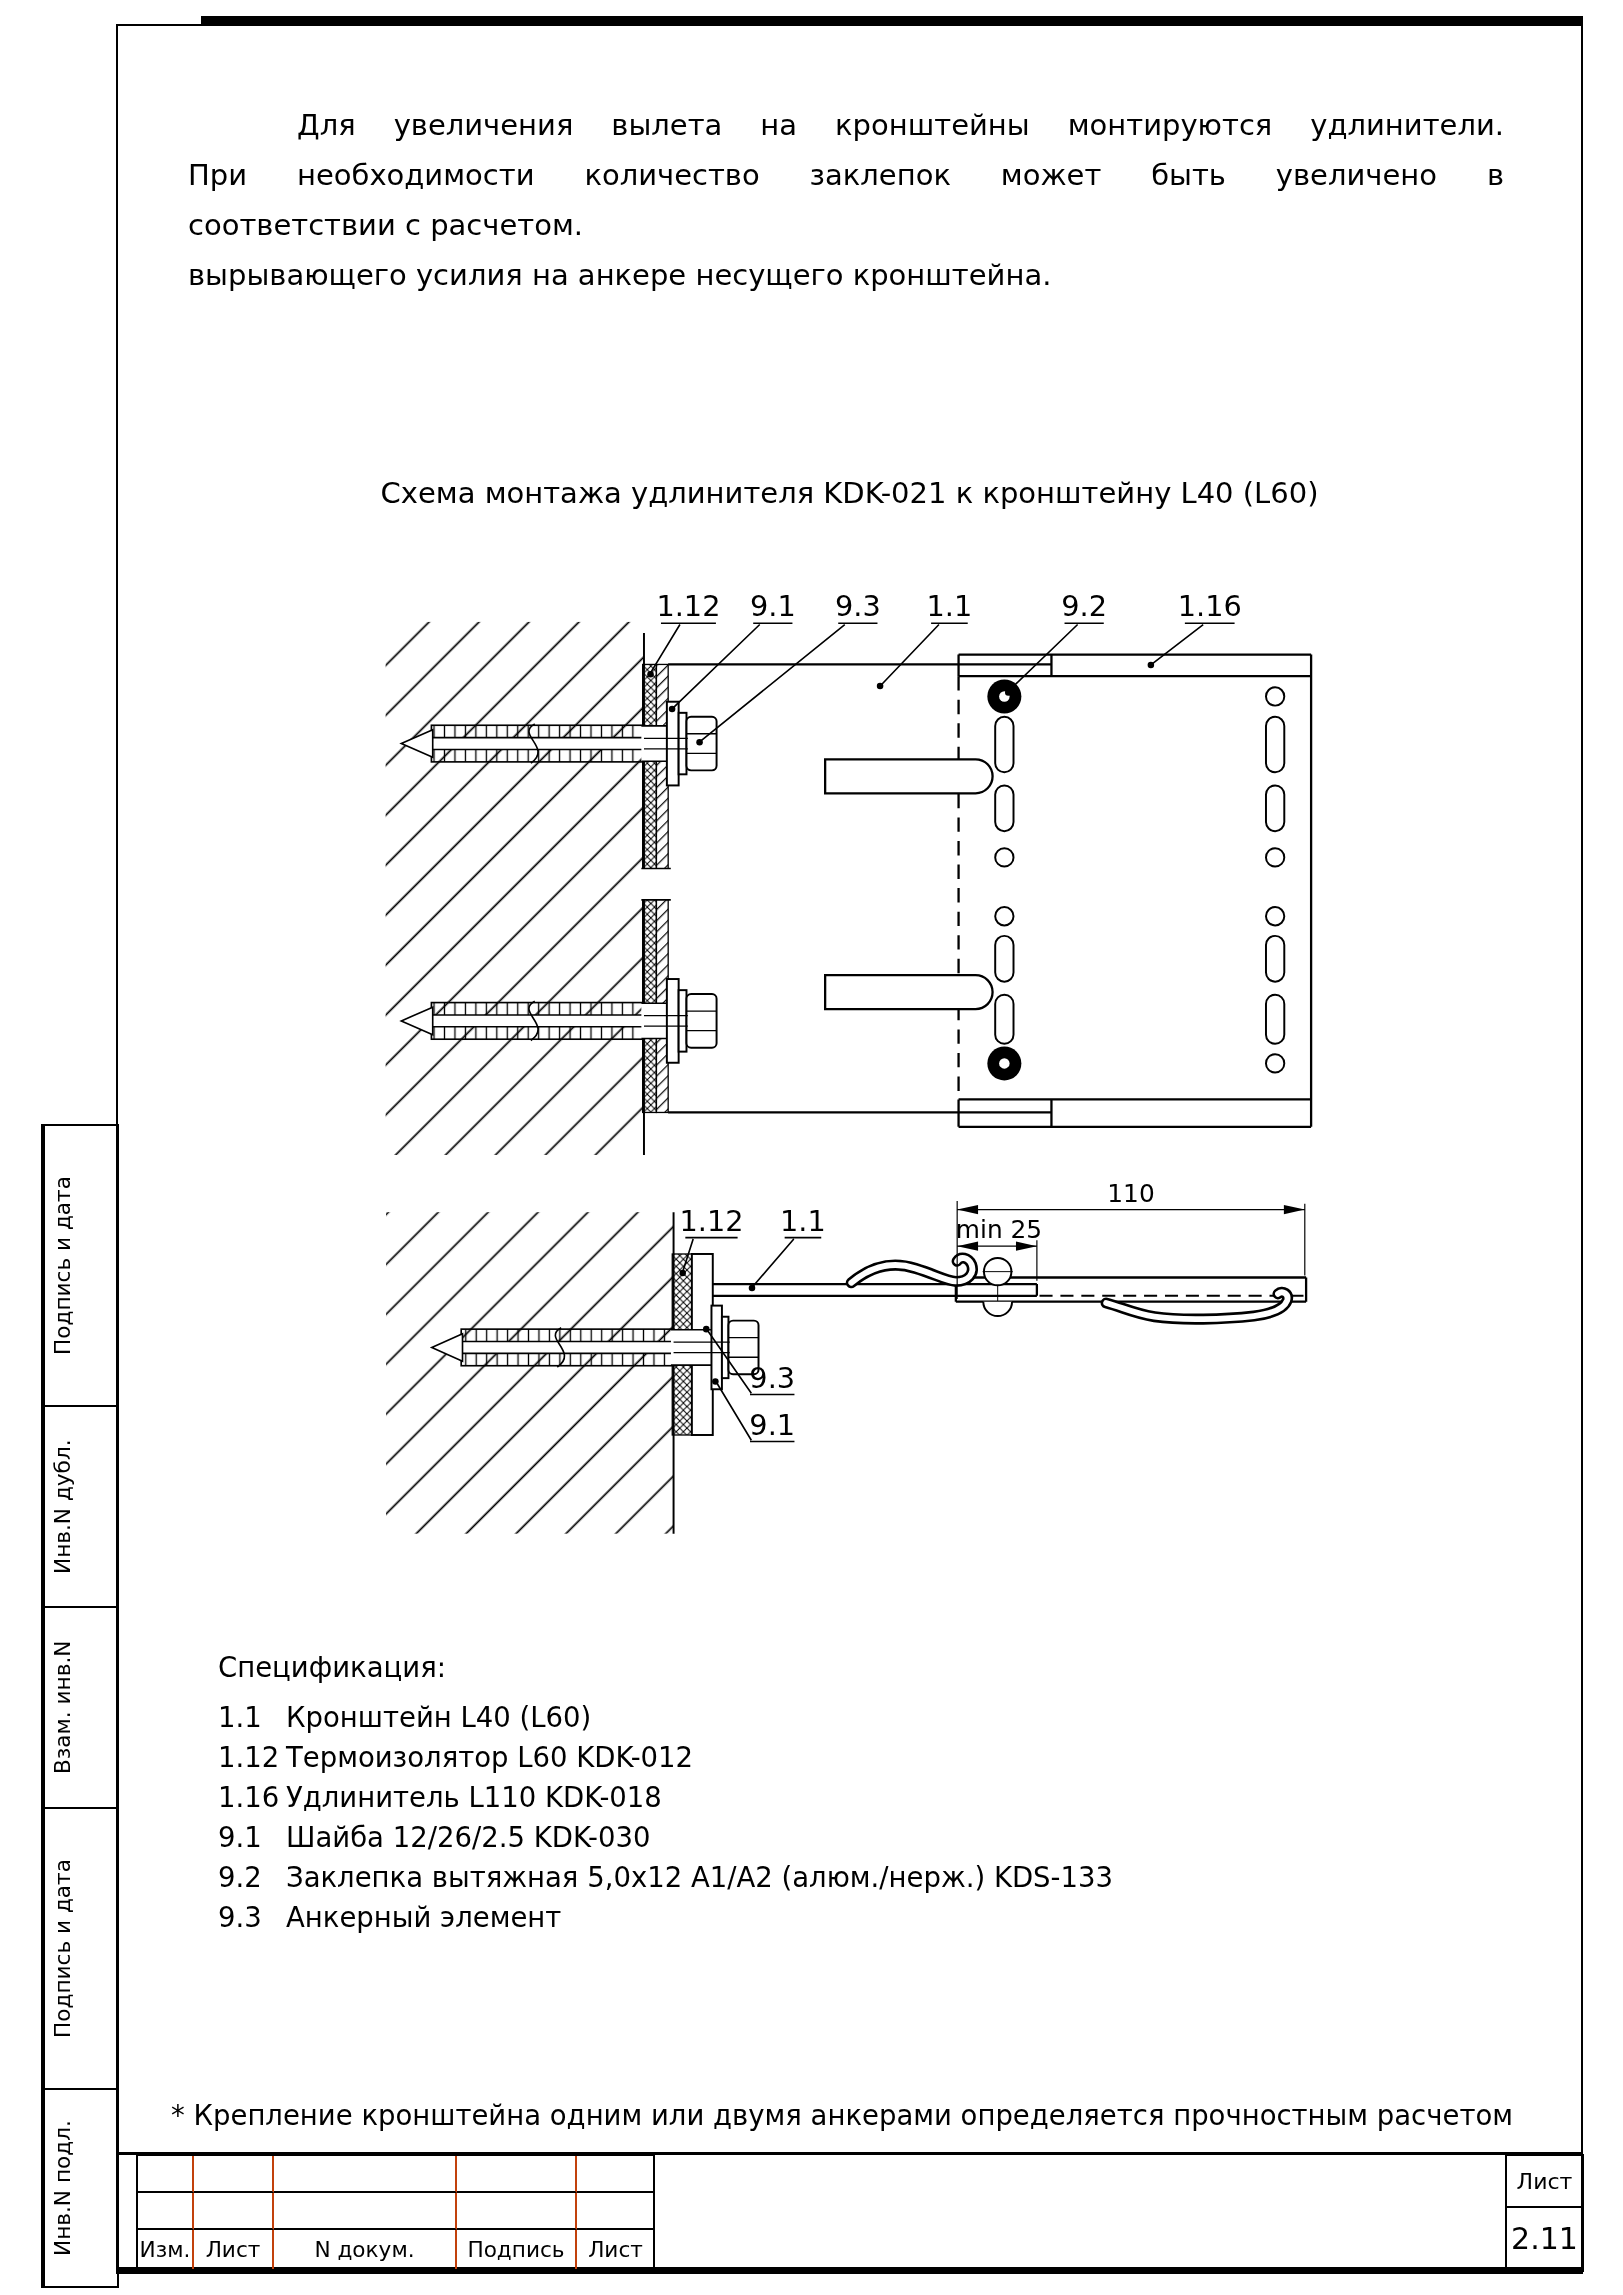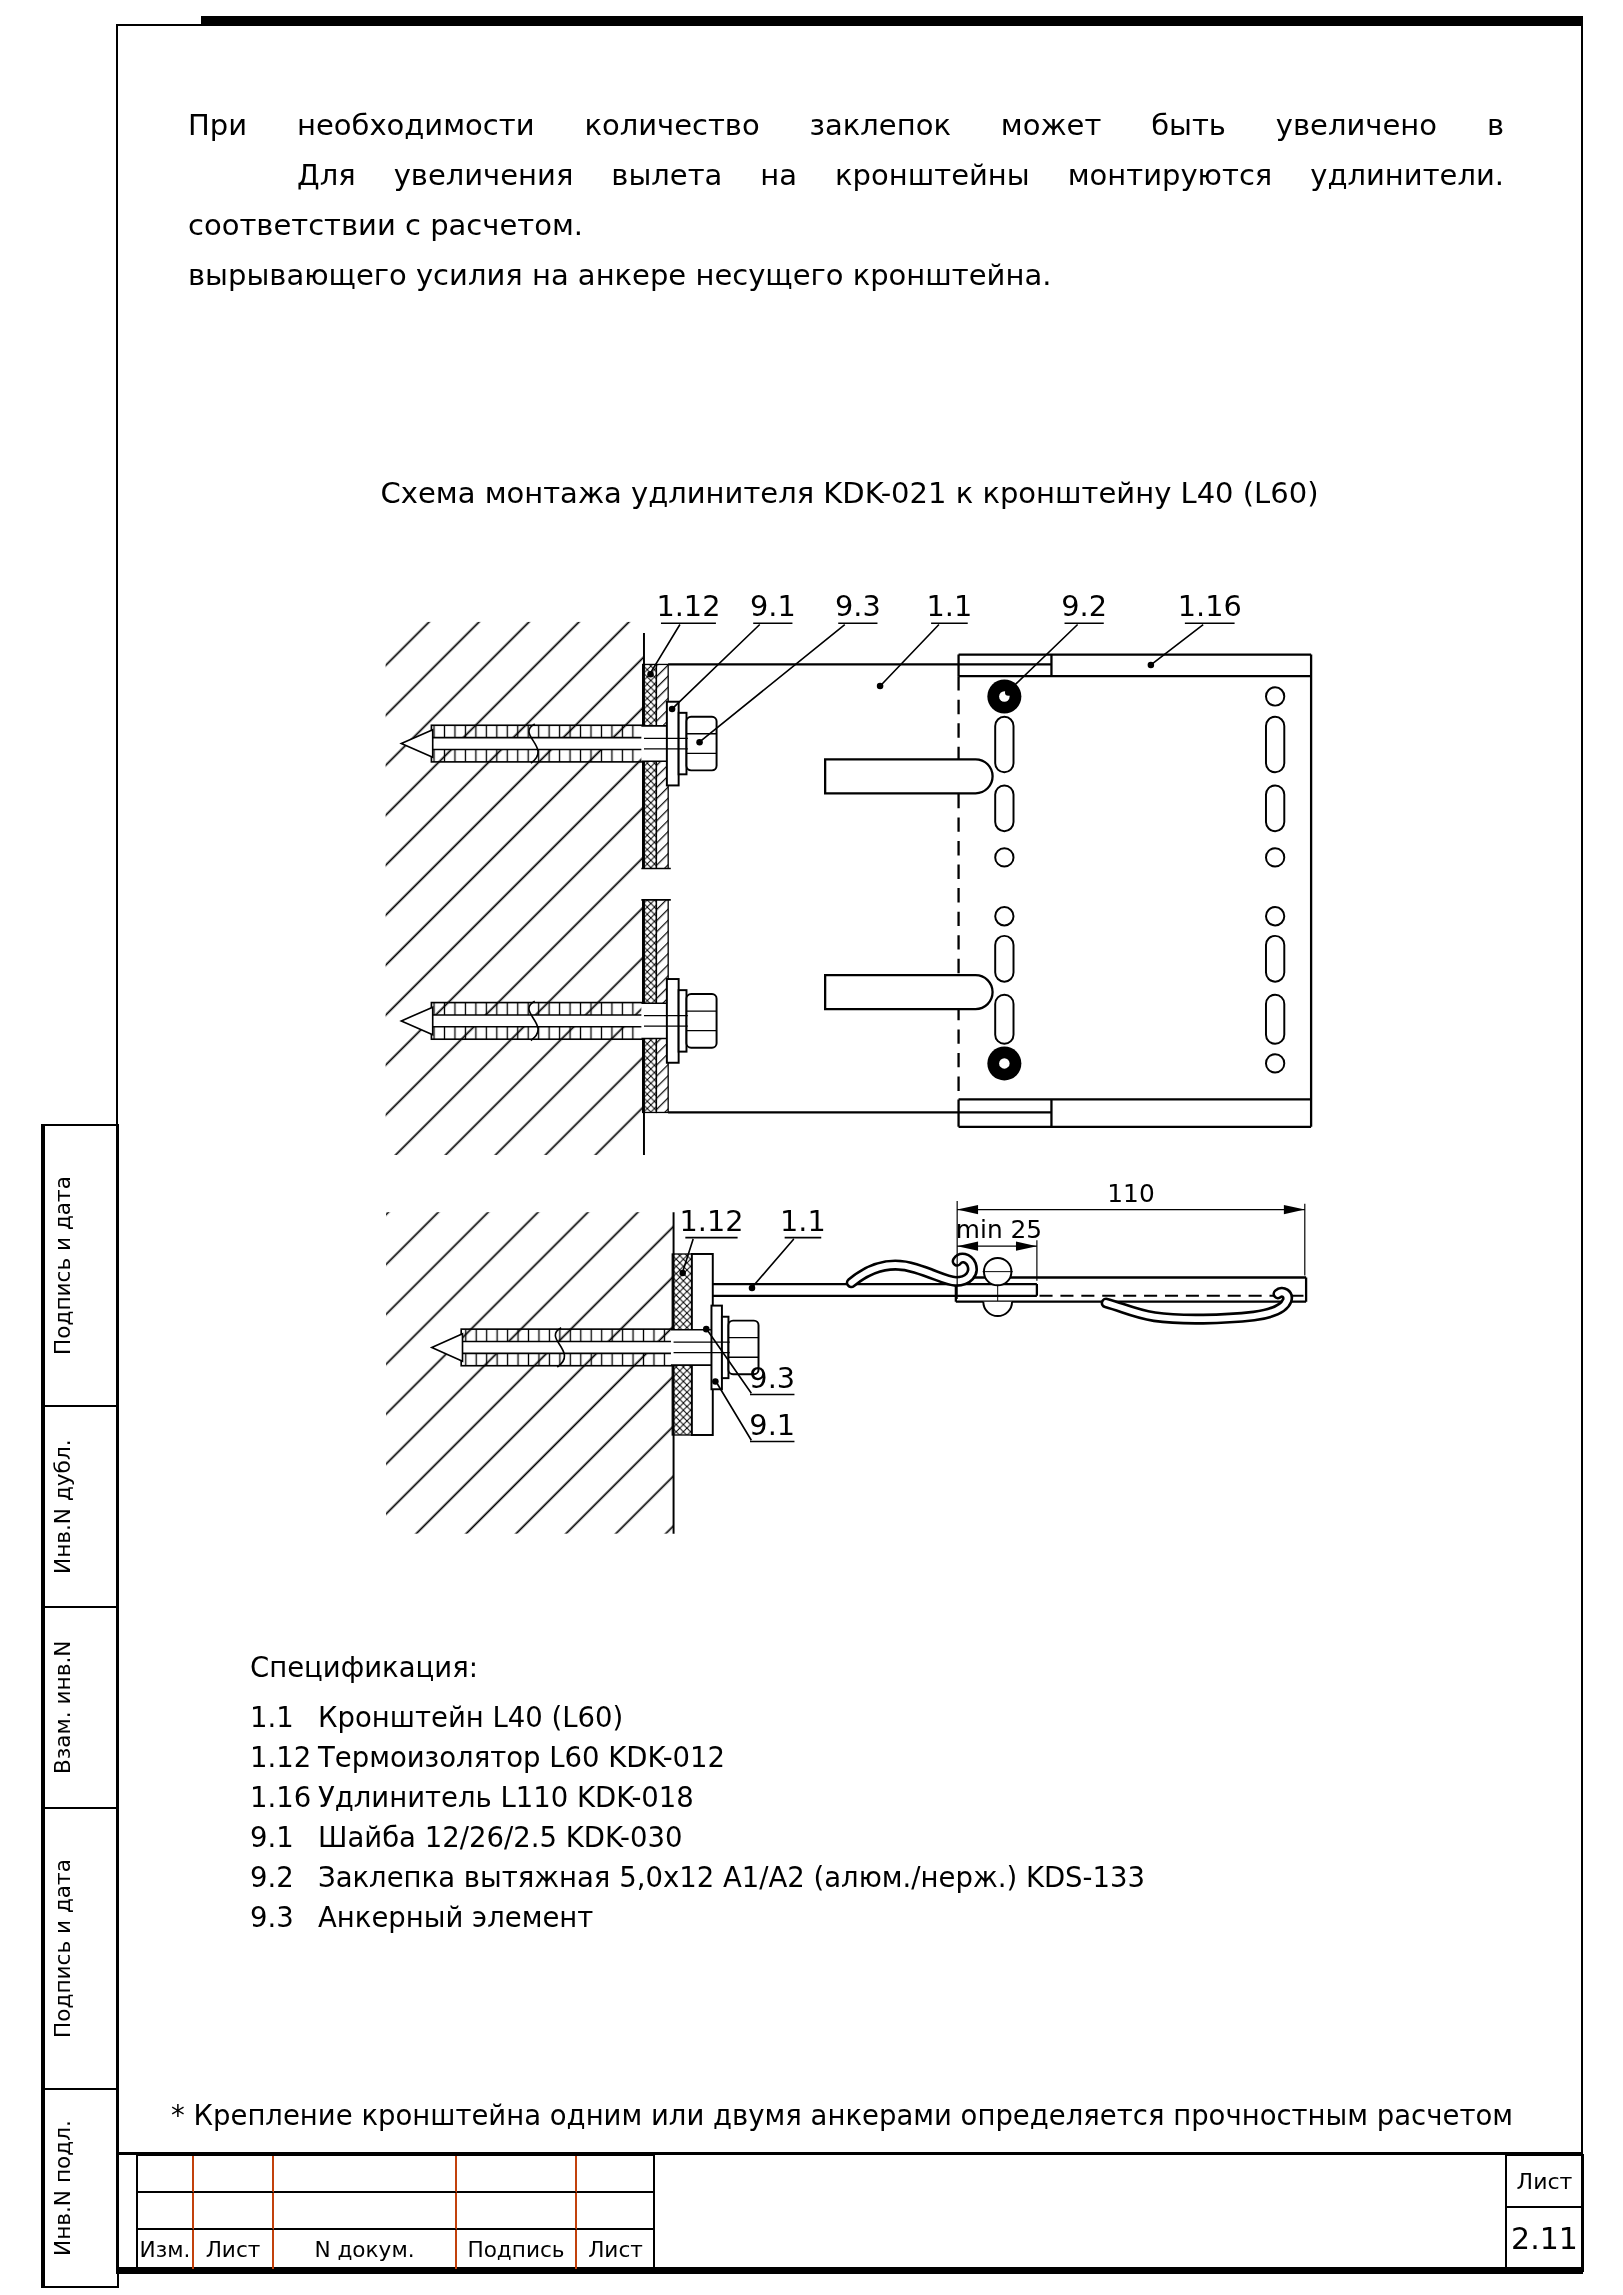--- a/index.html
+++ b/index.html
@@ -17,21 +17,21 @@
 
   
   .intro { left:188px; top:100px; width:1316px; font-size:29px; line-height:50px; }
   .intro .ln { width:100%; }
   .jline { text-align: justify; text-align-last: justify; }
   .ind { text-indent:109px; }
 
   .dtitle { left:116px; top:476px; width:1467px; text-align:center; font-size:29px; }
 
   
-  .spec { left:218px; top:1651px; font-size:27.5px;margin-left:32px; }
+  .spec { left:218px; top:1651px; font-size:27.5px; }
   .spec .head { margin-bottom:14.4px; }
   .spec .row { display:flex; line-height:40px; }
   .spec .num { width:68px; flex:0 0 68px; }
 
   .footnote { left:171px; top:2099px; font-size:27.5px; white-space:nowrap; }
 
   
   .side-cell { left:41px; width:78px; border:2px solid #000; }
   .side-label { position:absolute; left:0; top:0; width:37px; height:100%;
     border-right:2px solid #000; display:flex; align-items:center; justify-content:center;
@@ -263,22 +263,22 @@
       <text class="callout" x="1181" y="2194">9.1</text>
     </g>
   </svg>
 
   <div class="abs frame"></div>
   <div class="abs topbar"></div>
   <div class="abs bottombar"></div>
   <div class="abs tbline"></div>
 
   <div class="abs intro">
+    <div class="ln jline ind">Для увеличения вылета на кронштейны монтируются удлинители.</div>
     <div class="ln jline">При необходимости количество заклепок может быть увеличено в</div>
-    <div class="ln jline ind">Для увеличения вылета на кронштейны монтируются удлинители.</div>
     <div class="ln">соответствии с расчетом.</div>
     <div class="ln">вырывающего усилия на анкере несущего кронштейна.</div>
   </div>
 
   <div class="abs dtitle">Схема монтажа удлинителя KDK-021 к кронштейну L40 (L60)</div>
 
   <div class="abs spec">
     <div class="head">Спецификация:</div>
     <div class="row">
         <span class="num">1.1</span>

